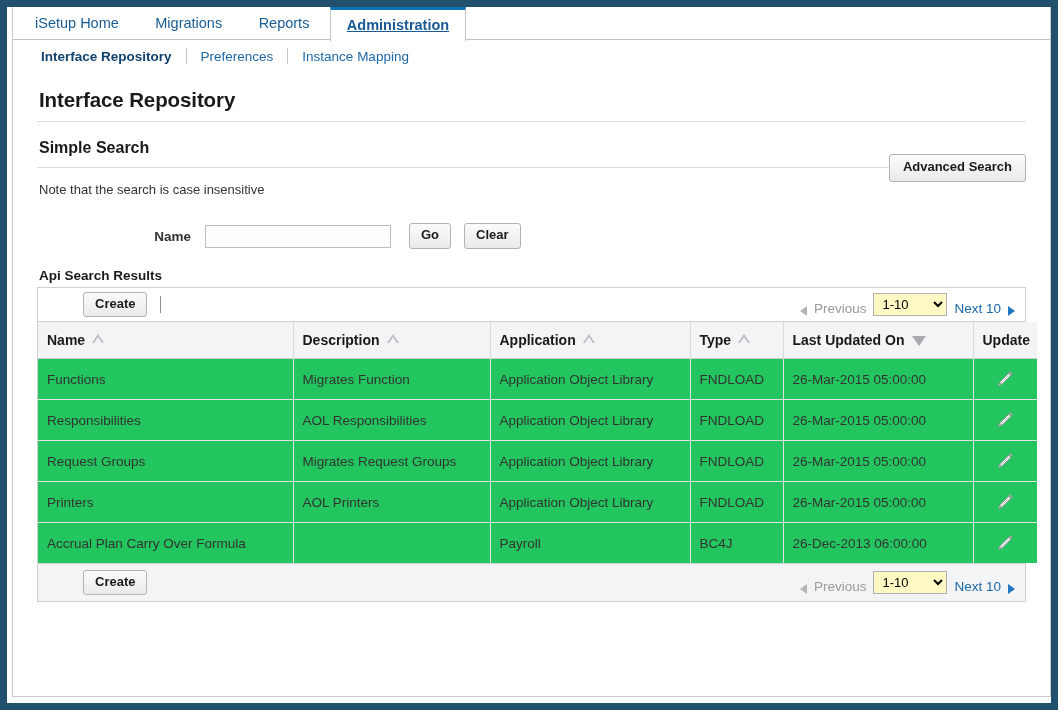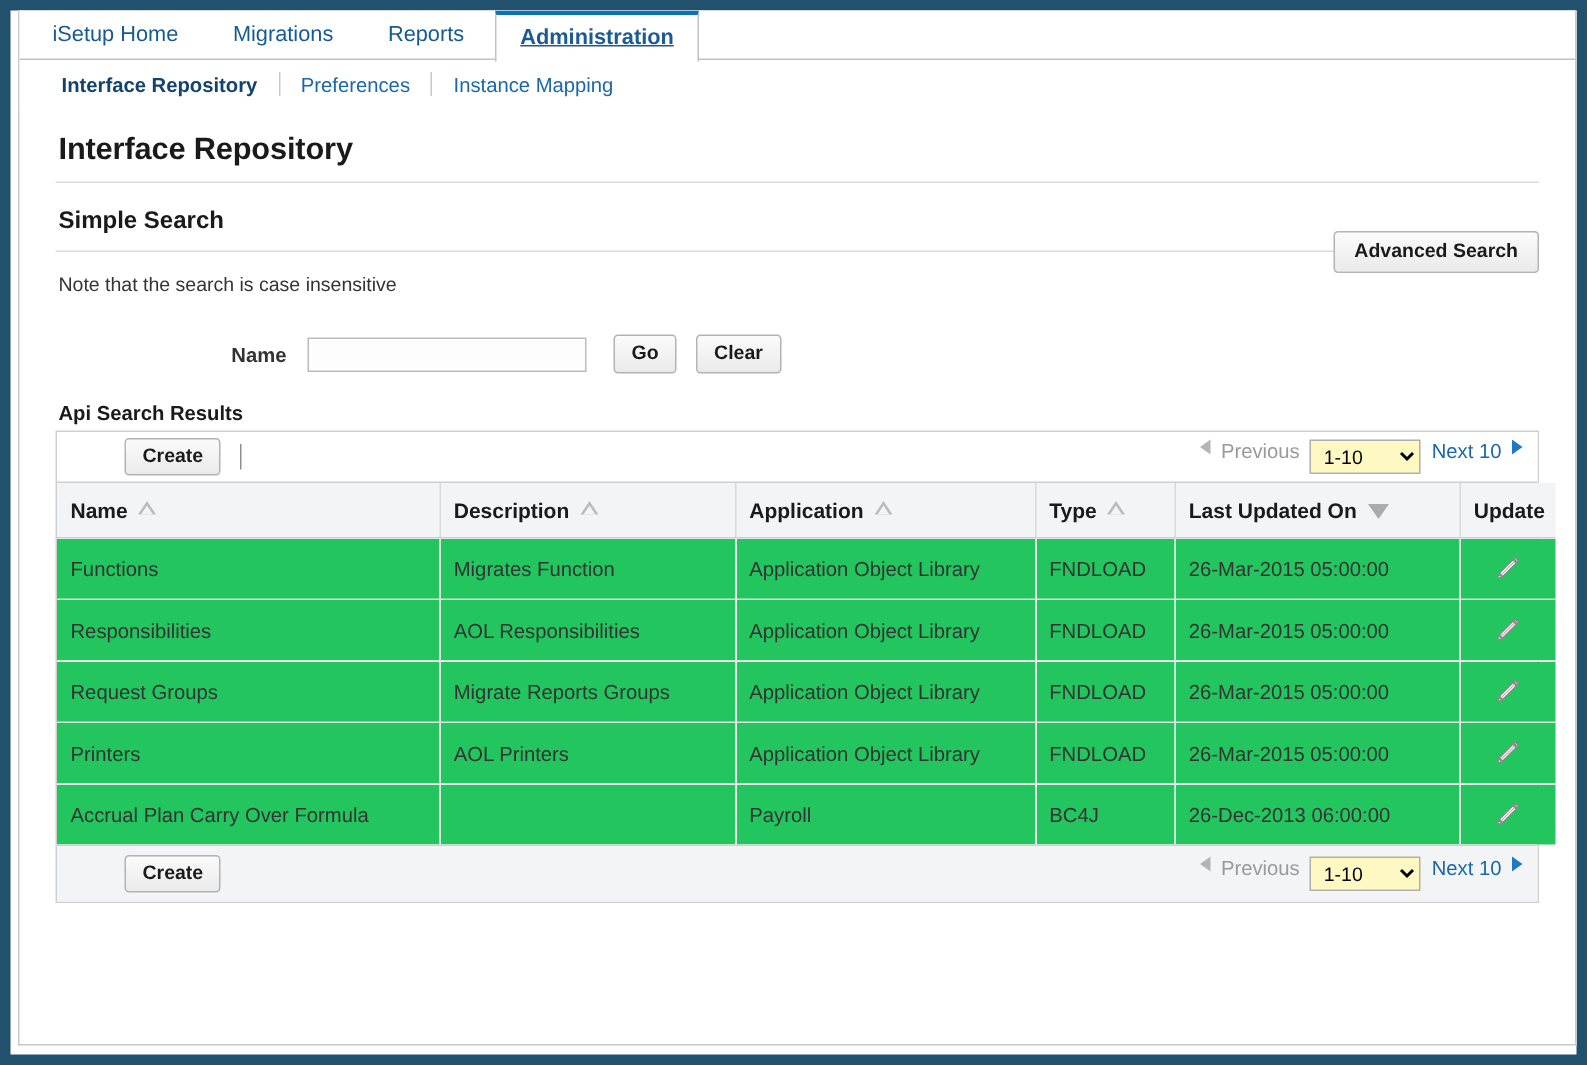--- a/index.html
+++ b/index.html
@@ -187,21 +187,21 @@
     height: 38px;
   }
   .tool-sep {
     width: 1px; height: 17px;
     background: #8e8e8e;
     margin-left: 13px;
   }
   .pager {
     margin-left: auto;
     display: flex;
-    align-items: flex-start;
+    align-items: flex-end;
     gap: 7px;
     font-size: 13.5px;
     padding-right: 2px;
   }
   .pg-prev { color: #9a9a9a; cursor: default; }
   .pg-next { color: #1b67a8; cursor: pointer; }
   .tri-left {
     width: 0; height: 0;
     border-top: 5px solid transparent;
     border-bottom: 5px solid transparent;
@@ -407,21 +407,21 @@
                 <td>26-Mar-2015 05:00:00</td>
                 <td class="cell-update"><svg class="pencil" width="22" height="22" viewBox="0 0 22 22">
                     <polygon points="4.5,17.5 7.2,16.8 5.2,14.8" fill="#d9d9d9" stroke="#8a8a8a" stroke-width="0.7"></polygon>
                     <polygon points="5.6,14.2 14.6,5.2 16.8,7.4 7.8,16.4" fill="#ffffff" stroke="#8a8a8a" stroke-width="0.9"></polygon>
                     <line x1="6.7" y1="15.3" x2="15.7" y2="6.3" stroke="#b5b5b5" stroke-width="0.8"></line>
                     <polygon points="15.2,4.6 17.4,6.8 18.4,5.8 16.2,3.6" fill="#c9c9c9" stroke="#8a8a8a" stroke-width="0.9"></polygon>
                   </svg></td>
               </tr>
               <tr>
                 <td>Request Groups</td>
-                <td>Migrate Reports Groups</td>
+                <td>Migrates Request Groups</td>
                 <td>Application Object Library</td>
                 <td>FNDLOAD</td>
                 <td>26-Mar-2015 05:00:00</td>
                 <td class="cell-update"><svg class="pencil" width="22" height="22" viewBox="0 0 22 22">
                     <polygon points="4.5,17.5 7.2,16.8 5.2,14.8" fill="#d9d9d9" stroke="#8a8a8a" stroke-width="0.7"></polygon>
                     <polygon points="5.6,14.2 14.6,5.2 16.8,7.4 7.8,16.4" fill="#ffffff" stroke="#8a8a8a" stroke-width="0.9"></polygon>
                     <line x1="6.7" y1="15.3" x2="15.7" y2="6.3" stroke="#b5b5b5" stroke-width="0.8"></line>
                     <polygon points="15.2,4.6 17.4,6.8 18.4,5.8 16.2,3.6" fill="#c9c9c9" stroke="#8a8a8a" stroke-width="0.9"></polygon>
                   </svg></td>
               </tr>

